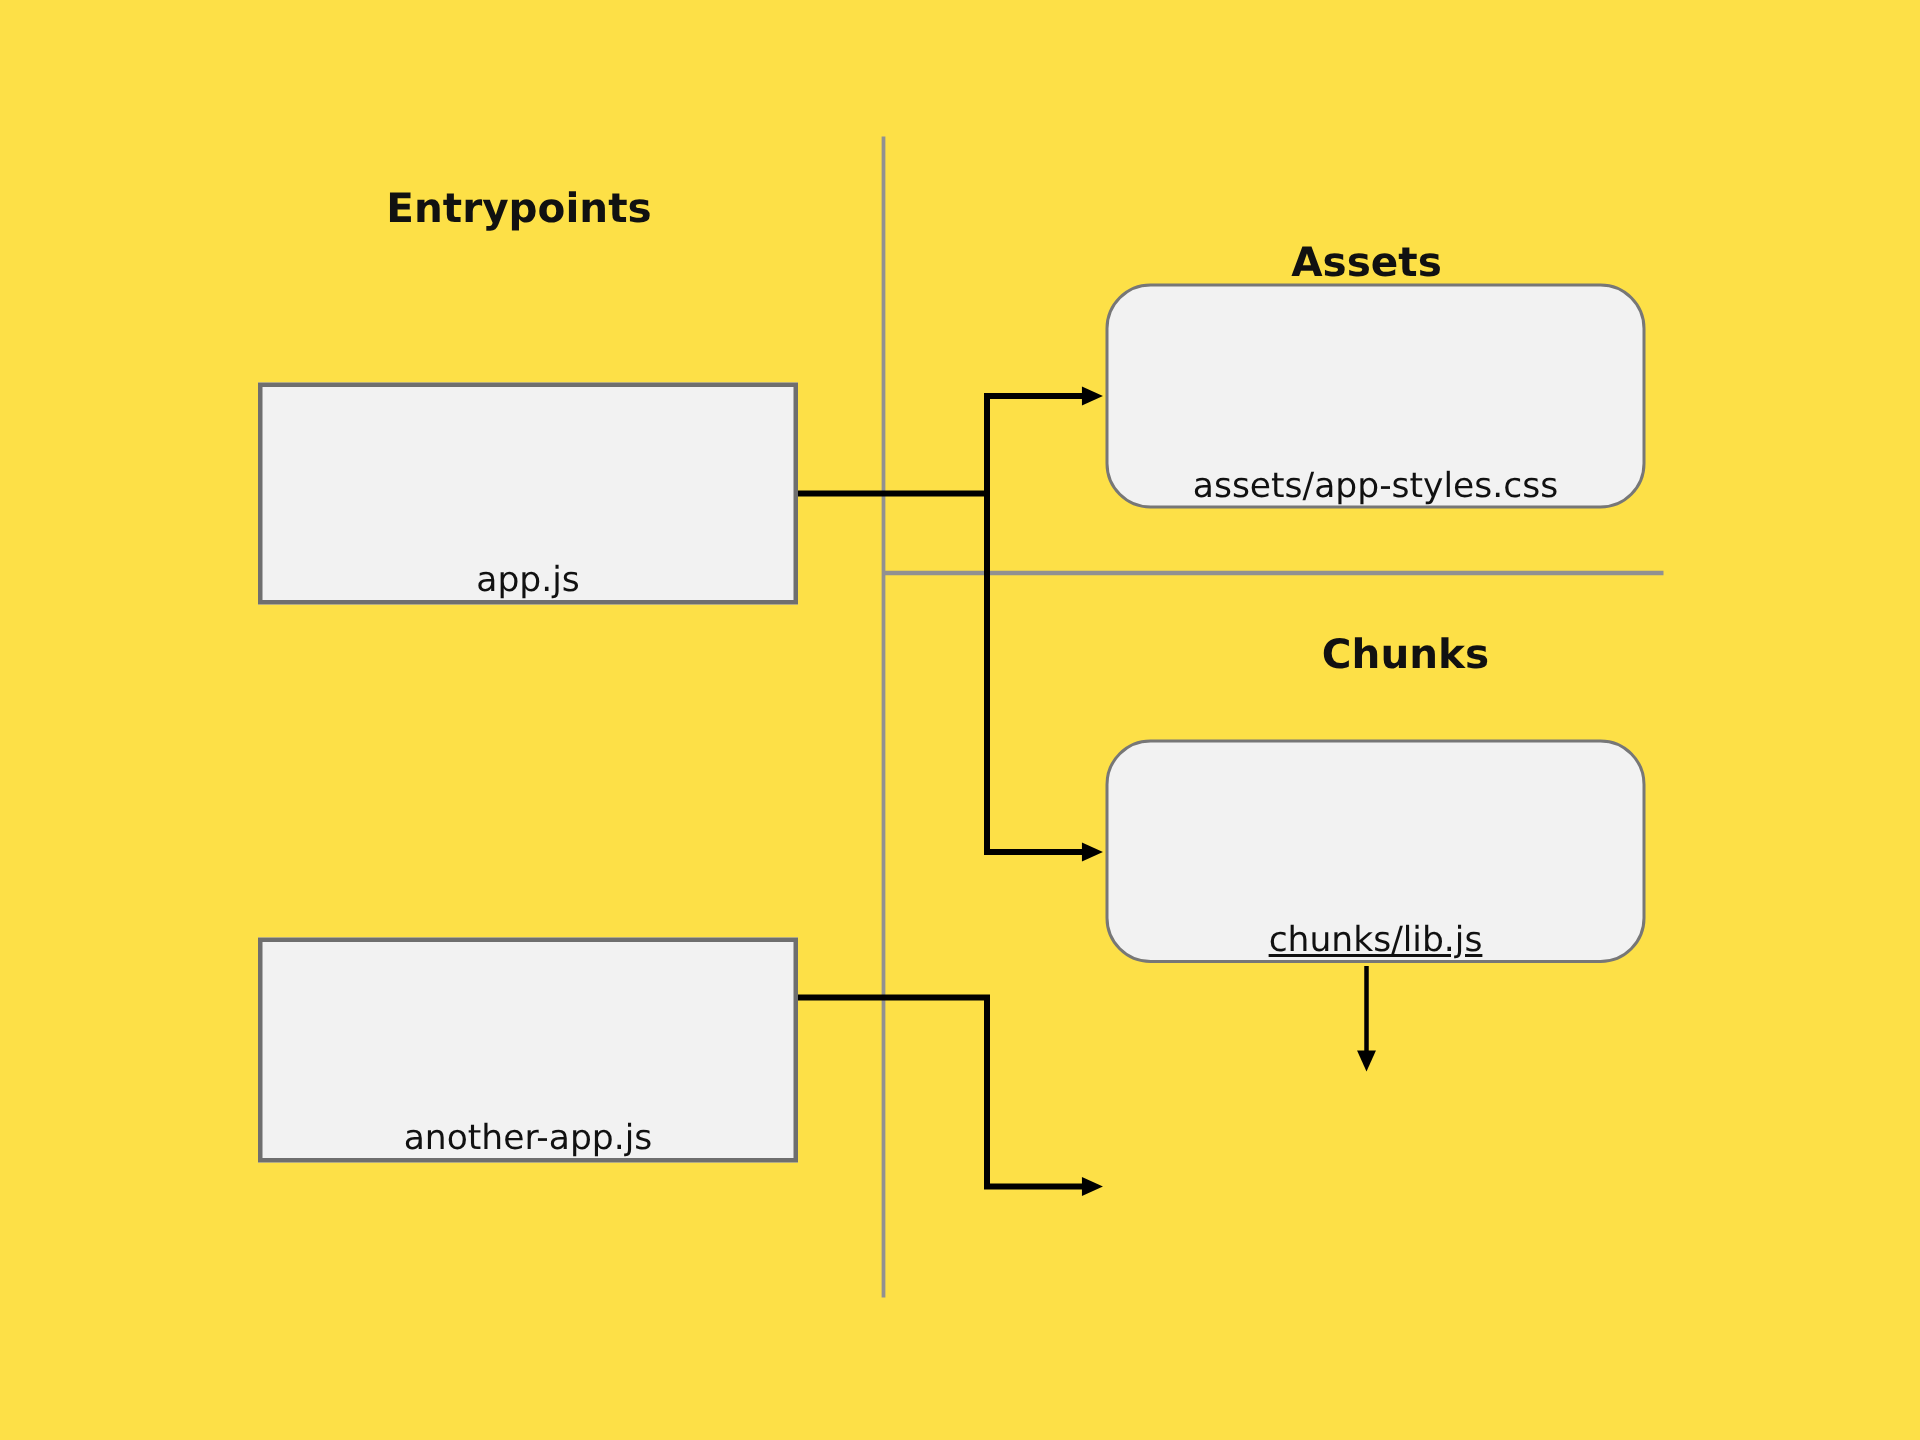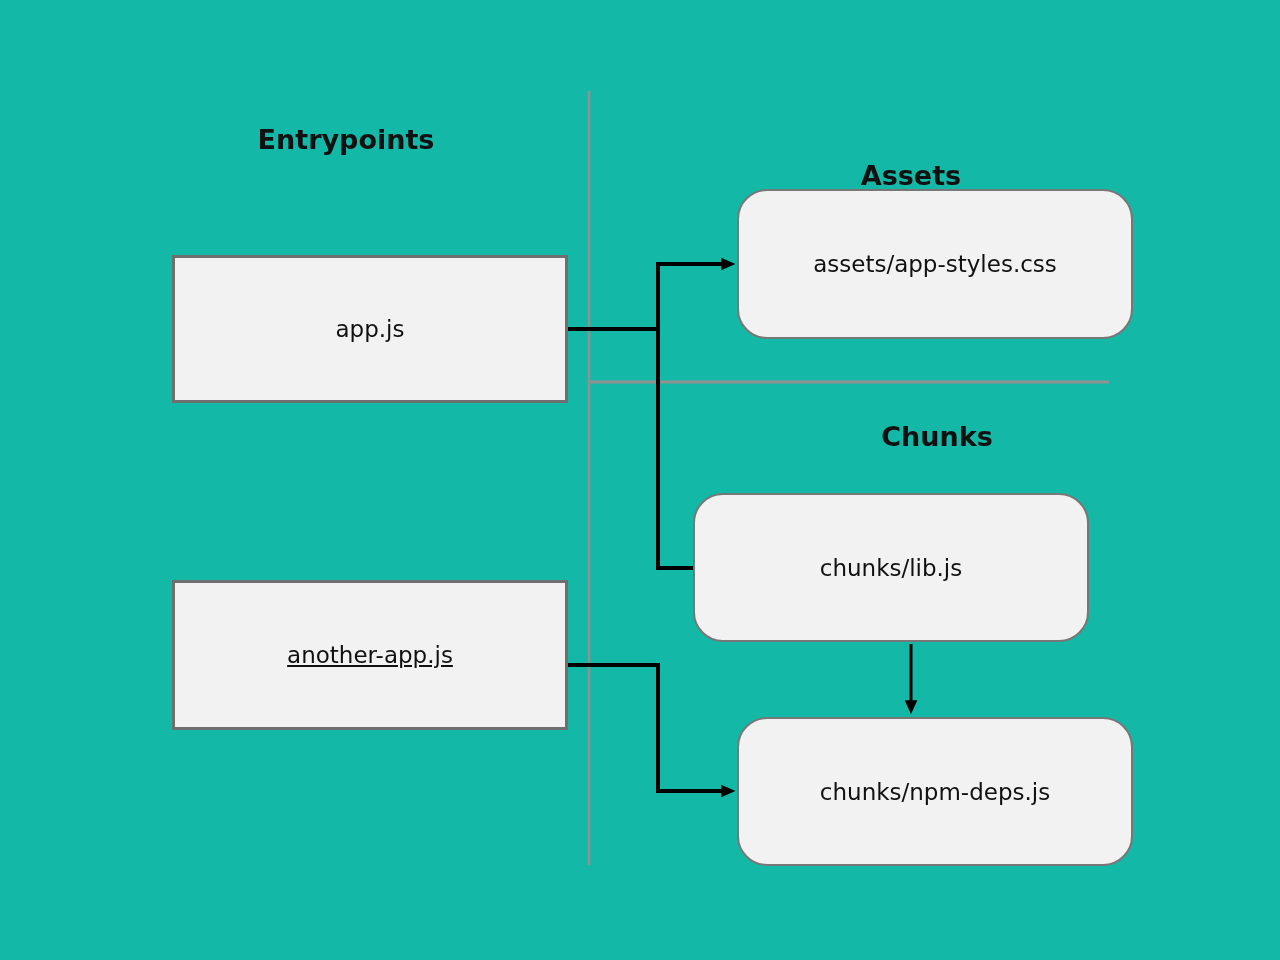--- a/index.html
+++ b/index.html
@@ -6,43 +6,43 @@
     --node-fill:#f2f2f2;
     --node-border:#6f6f6f;
     --divider:#919191;
     --edge:#000000;
     --text:#111111;
   }
   html,body{margin:0;padding:0;background:#ffffff;}
   .canvas{
     position:relative;
     width:1280px;height:960px;
-    background:#14b8a6;
+    background:#fde047;
     font-family:"DejaVu Sans","Liberation Sans",sans-serif;
     color:var(--text);
     overflow:hidden;
   }
   .wires{position:absolute;left:0;top:0;width:1280px;height:960px;}
   .divider{stroke:var(--divider);}
   .edge{stroke:var(--edge);fill:none;stroke-linecap:butt;stroke-linejoin:miter;}
   .section-title{
     position:absolute;
     width:348px;
     text-align:center;
     font-size:27px;
     font-weight:bold;
     letter-spacing:0px;
   }
   .node{
     position:absolute;
-    width:396px;height:149px;
+    width:360px;height:149px;
     background:var(--node-fill);
     border:3px solid var(--node-border);
     box-sizing:border-box;
-    display:flex;align-items:center;justify-content:center;
+    display:flex;align-items:flex-end;justify-content:center;
     font-size:23px;
   }
   .node.rounded{
     border-width:2.5px;
     border-color:#777777;
     border-radius:30px;
   }
   .node span{white-space:nowrap;}
 </style>
 </head>
@@ -66,27 +66,24 @@
     <path class="edge" d="M911,644 V701" stroke-width="3" marker-end="url(#arrow)"></path>
   </svg>
 
   <div class="section-title" style="left:172px;top:124px;">Entrypoints</div>
   <div class="section-title" style="left:737px;top:117px;margin-top:43px;">Assets</div>
   <div class="section-title" style="left:763px;top:421px;">Chunks</div>
 
   <div class="node" style="left:172px;top:255px;height:148px;">
     <span>app.js</span>
   </div>
-  <div class="node" style="left:172px;top:580px;height:150px;text-decoration:underline;">
+  <div class="node" style="left:172px;top:625px;height:150px;">
     <span>another-app.js</span>
   </div>
 
   <div class="node rounded" style="left:737px;top:189px;height:150px;">
     <span>assets/app-styles.css</span>
   </div>
-  <div class="node rounded" style="left:693px;top:493px;">
+  <div class="node rounded" style="left:737px;top:493px;text-decoration:underline;">
     <span>chunks/lib.js</span>
-  </div>
-  <div class="node rounded" style="left:737px;top:717px;">
-    <span>chunks/npm-deps.js</span>
   </div>
 
 </div>
 
 </body></html>

